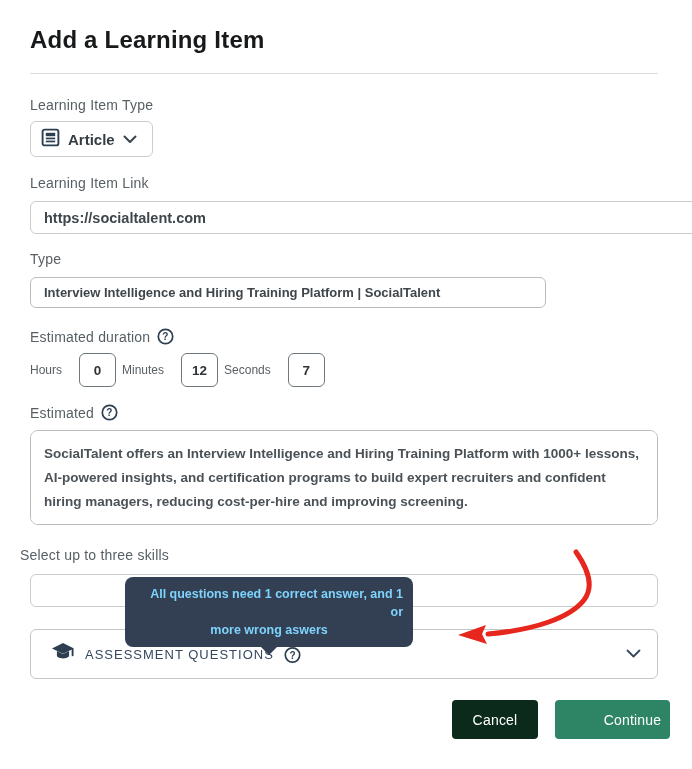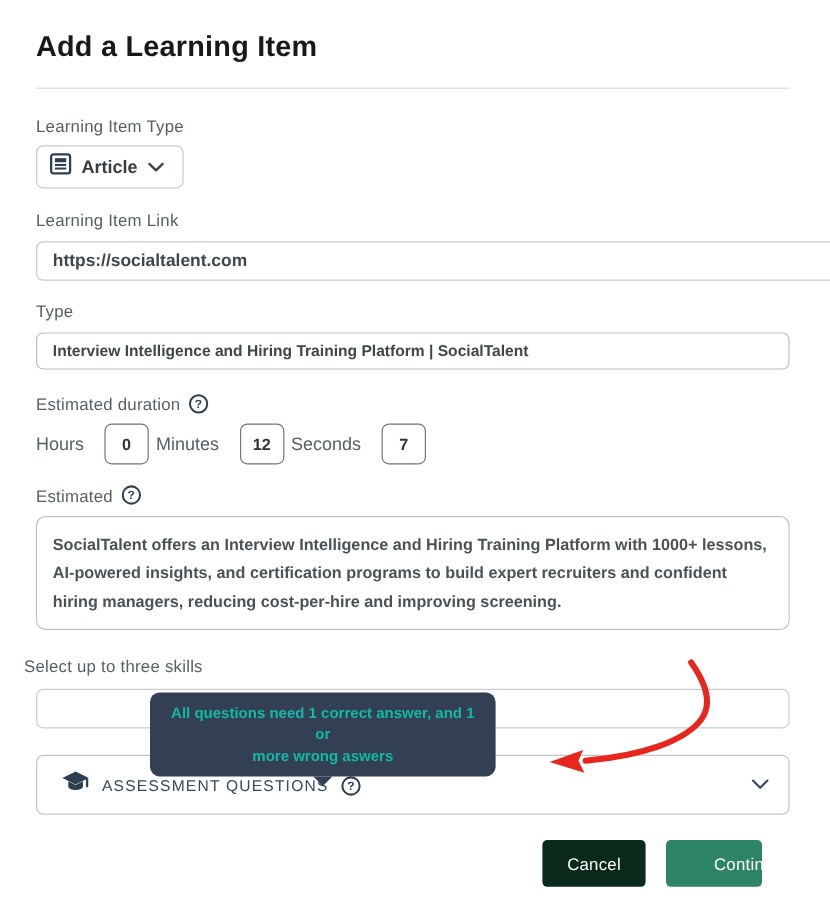--- a/index.html
+++ b/index.html
@@ -36,28 +36,28 @@
   }
   .type-select .value { font-size: 15px; font-weight: 700; color: #363d42; }
   .chevron { display: inline-flex; }
 
   .text-input {
     border: 1px solid #c9cdd0; border-radius: 6px; background: #fff;
     font-family: "Liberation Sans", sans-serif;
     color: #3f464b; padding: 0 13px; outline: none; display: block;
   }
   .link-input { left: 30px; top: 201px; width: 684px; height: 33px; font-size: 14.5px; font-weight: 700; }
-  .name-input { left: 30px; top: 277px; width: 628px; height: 31px; font-size: 13px; font-weight: 600; border-color: #b9bdc0; }
+  .name-input { left: 30px; top: 277px; width: 516px; height: 31px; font-size: 13px; font-weight: 600; border-color: #b9bdc0; }
 
   
   .duration-row {
     left: 30px; top: 353px; height: 34px;
     display: flex; align-items: center;
   }
-  .dur-label { font-size: 15px; color: #565f64; }
+  .dur-label { font-size: 12px; color: #565f64; }
   .dur-input {
     width: 37px; height: 34px; text-align: center;
     border: 1px solid #6e777c; border-radius: 6px;
     font-family: "Liberation Sans", sans-serif;
     font-size: 13.5px; font-weight: 700; color: #2e3438; outline: none;
   }
   .m-r17 { margin-right: 17px; } .m-l21 { margin-left: 6px; }
 
   .transcript-area {
     left: 30px; top: 430px; width: 628px; height: 95px;
@@ -70,21 +70,21 @@
 
   .skills-input { left: 30px; top: 574px; width: 628px; height: 33px; font-size: 14px; }
 
   
   .tooltip {
     left: 125px; top: 577px; width: 288px; min-height: 52px;
     background: #333f52; border-radius: 8px; z-index: 6;
     display: flex; flex-direction: column; align-items: center; justify-content: center;
     padding: 8px 10px; text-align: center;
   }
-  .tooltip .line { color: #14b8a6; font-size: 12.5px; font-weight: 700; line-height: 18px; }
+  .tooltip .line { color: #7dd3fc; font-size: 12.5px; font-weight: 700; line-height: 18px; text-align: right; }
   .tooltip::after {
     content: ""; position: absolute; left: 50%; transform: translateX(-50%);
     bottom: -8px; border-left: 8px solid transparent; border-right: 8px solid transparent;
     border-top: 8px solid #333f52;
   }
 
   
   .assessment {
     left: 30px; top: 629px; width: 628px; height: 50px;
     border: 1px solid #c2c6c9; border-radius: 6px; background: #fff;
@@ -99,21 +99,21 @@
   
   .arrow-layer { left: 438px; top: 538px; width: 172px; height: 112px; z-index: 7; pointer-events: none; }
 
   
   .btn {
     border: none; border-radius: 4px; color: #ffffff;
     font-family: "Liberation Sans", sans-serif;
     font-size: 14px; font-weight: 400; cursor: pointer; letter-spacing: .2px;
   }
   .btn-cancel { left: 452px; top: 700px; width: 86px; height: 39px; background: #0c2a1c; }
-  .btn-continue { left: 555px; top: 700px; width: 80px; height: 39px; background: #2e8566; padding-left: 40px; }
+  .btn-continue { left: 555px; top: 700px; width: 115px; height: 39px; background: #2e8566; padding-left: 40px; }
 </style>
 </head>
 <body>
 
 <h1 class="abs page-title">Add a Learning Item</h1>
 <div class="abs divider"></div>
 
 <div class="abs field-label" style="left:30px; top:97px;">
   <span>Learning Item Type</span>
 </div>

